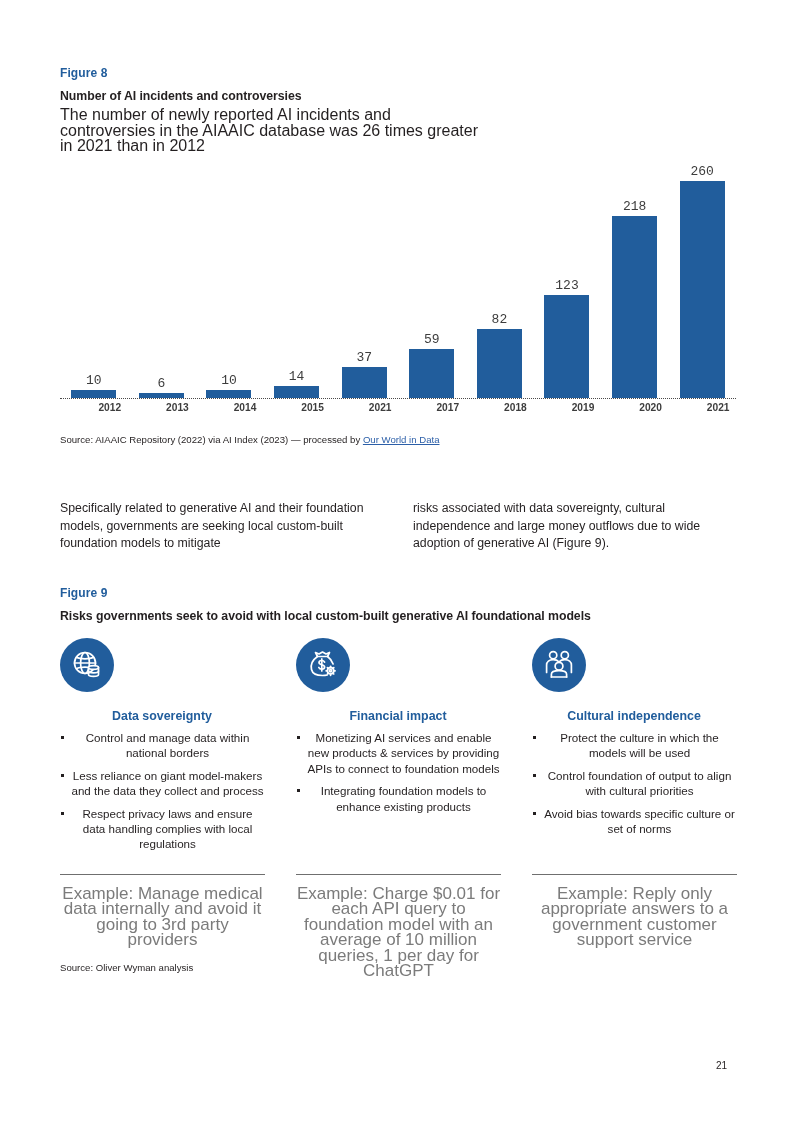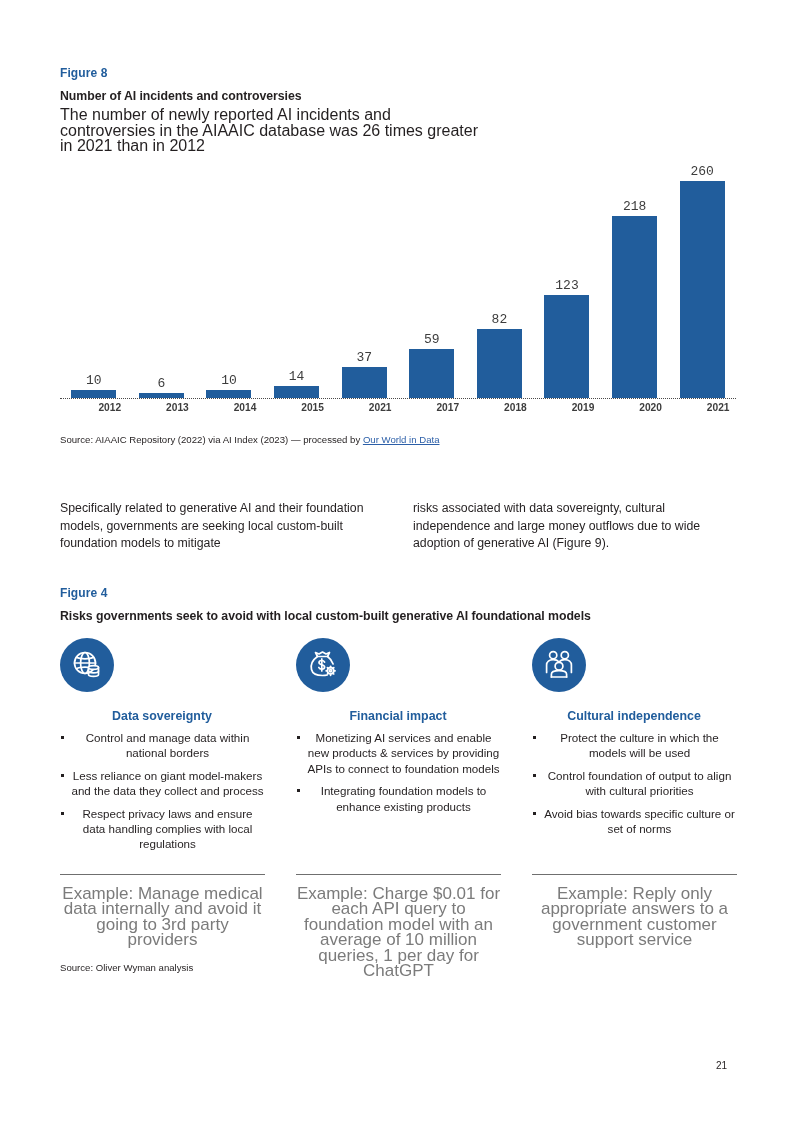--- a/index.html
+++ b/index.html
@@ -334,21 +334,21 @@
   <div id="fig8-source" class="src">
     <span>Source: AIAAIC Repository (2022) via AI Index (2023) — processed by </span><a href="#">Our World in Data</a>
   </div>
 
   <div id="body-cols">
     <p>Specifically related to generative AI and their foundation models, governments are seeking local custom-built foundation models to mitigate</p>
     <p>risks associated with data sovereignty, cultural independence and large money outflows due to wide adoption of generative AI (Figure 9).</p>
   </div>
 
   <div id="figure9-block">
-    <div id="fig9-label" class="fig-label">Figure 4</div>
+    <div id="fig9-label" class="fig-label">Figure 9</div>
     <div id="fig9-title" class="fig-title">Risks governments seek to avoid with local custom-built generative AI foundational models</div>
   </div>
 
   <div id="cards">
       <div class="card">
         <div class="card-icon">
           <svg width="34" height="34" viewBox="0 0 34 34">
             <circle cx="15" cy="15" r="10.5" fill="none" stroke="#ffffff" stroke-width="1.7" stroke-linecap="round" stroke-linejoin="round"></circle>
             <ellipse cx="15" cy="15" rx="4.4" ry="10.5" fill="none" stroke="#ffffff" stroke-width="1.7" stroke-linecap="round" stroke-linejoin="round"></ellipse>
             <line x1="4.5" y1="15" x2="25.5" y2="15" fill="none" stroke="#ffffff" stroke-width="1.7" stroke-linecap="round" stroke-linejoin="round"></line>

